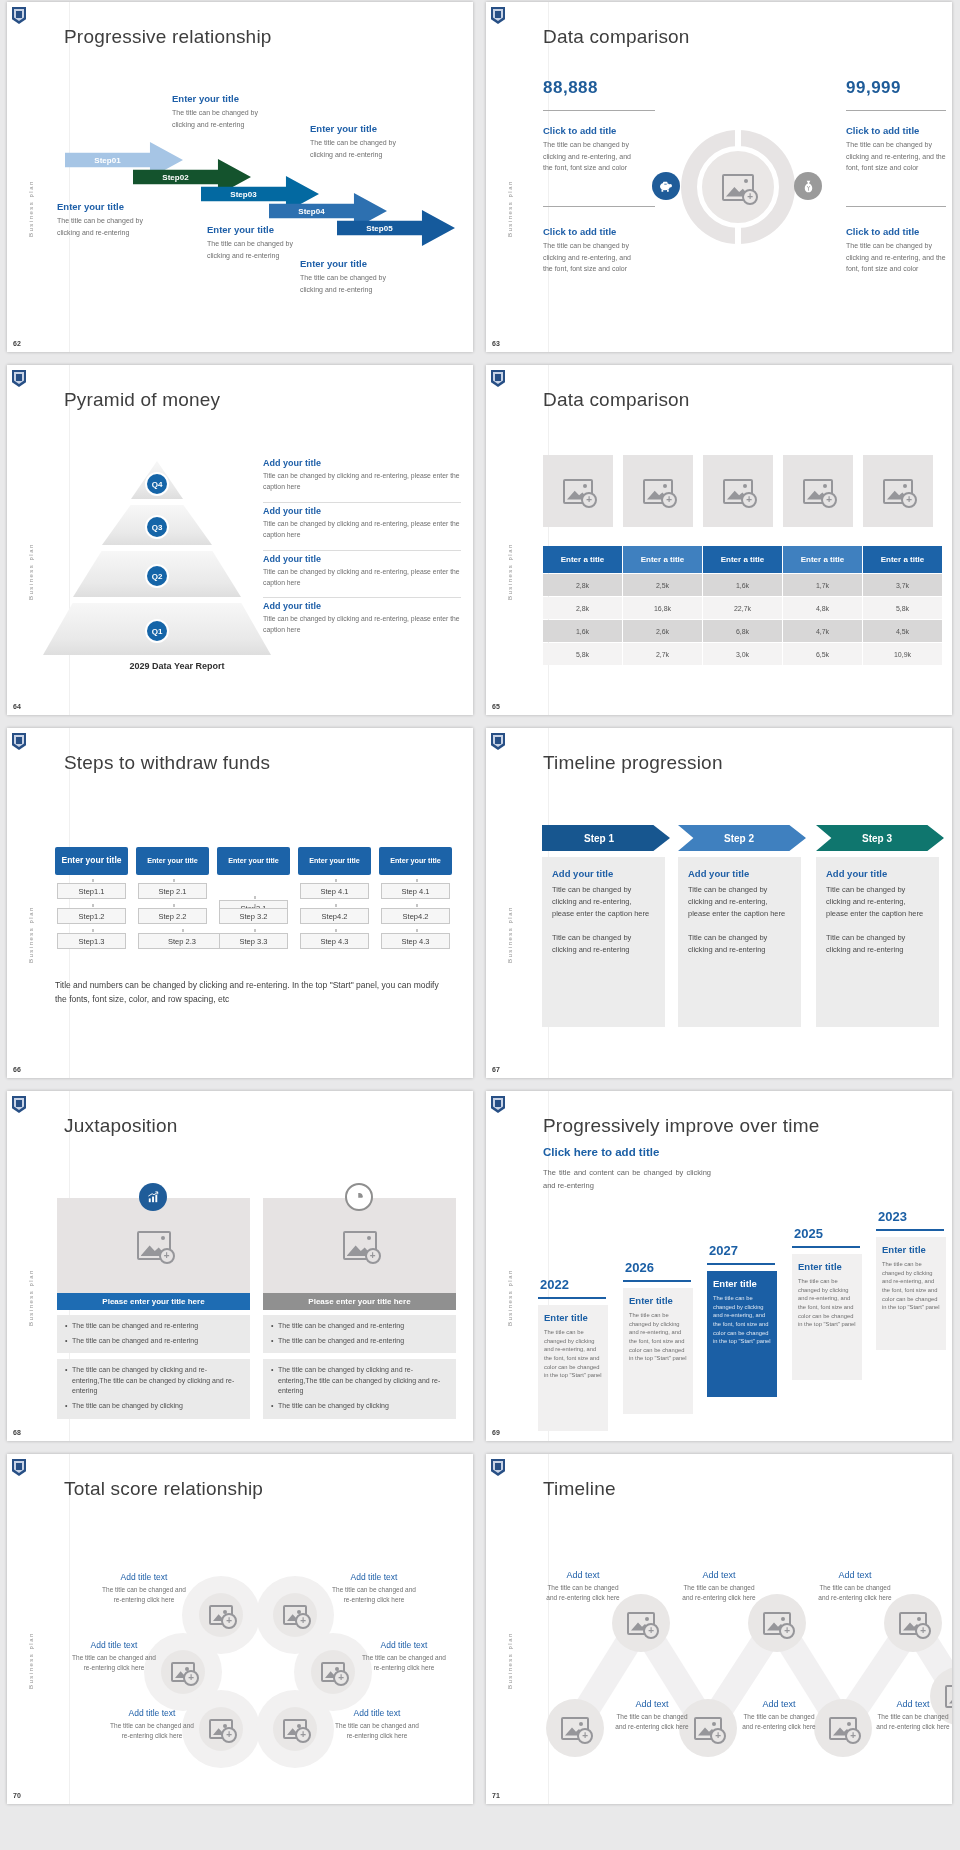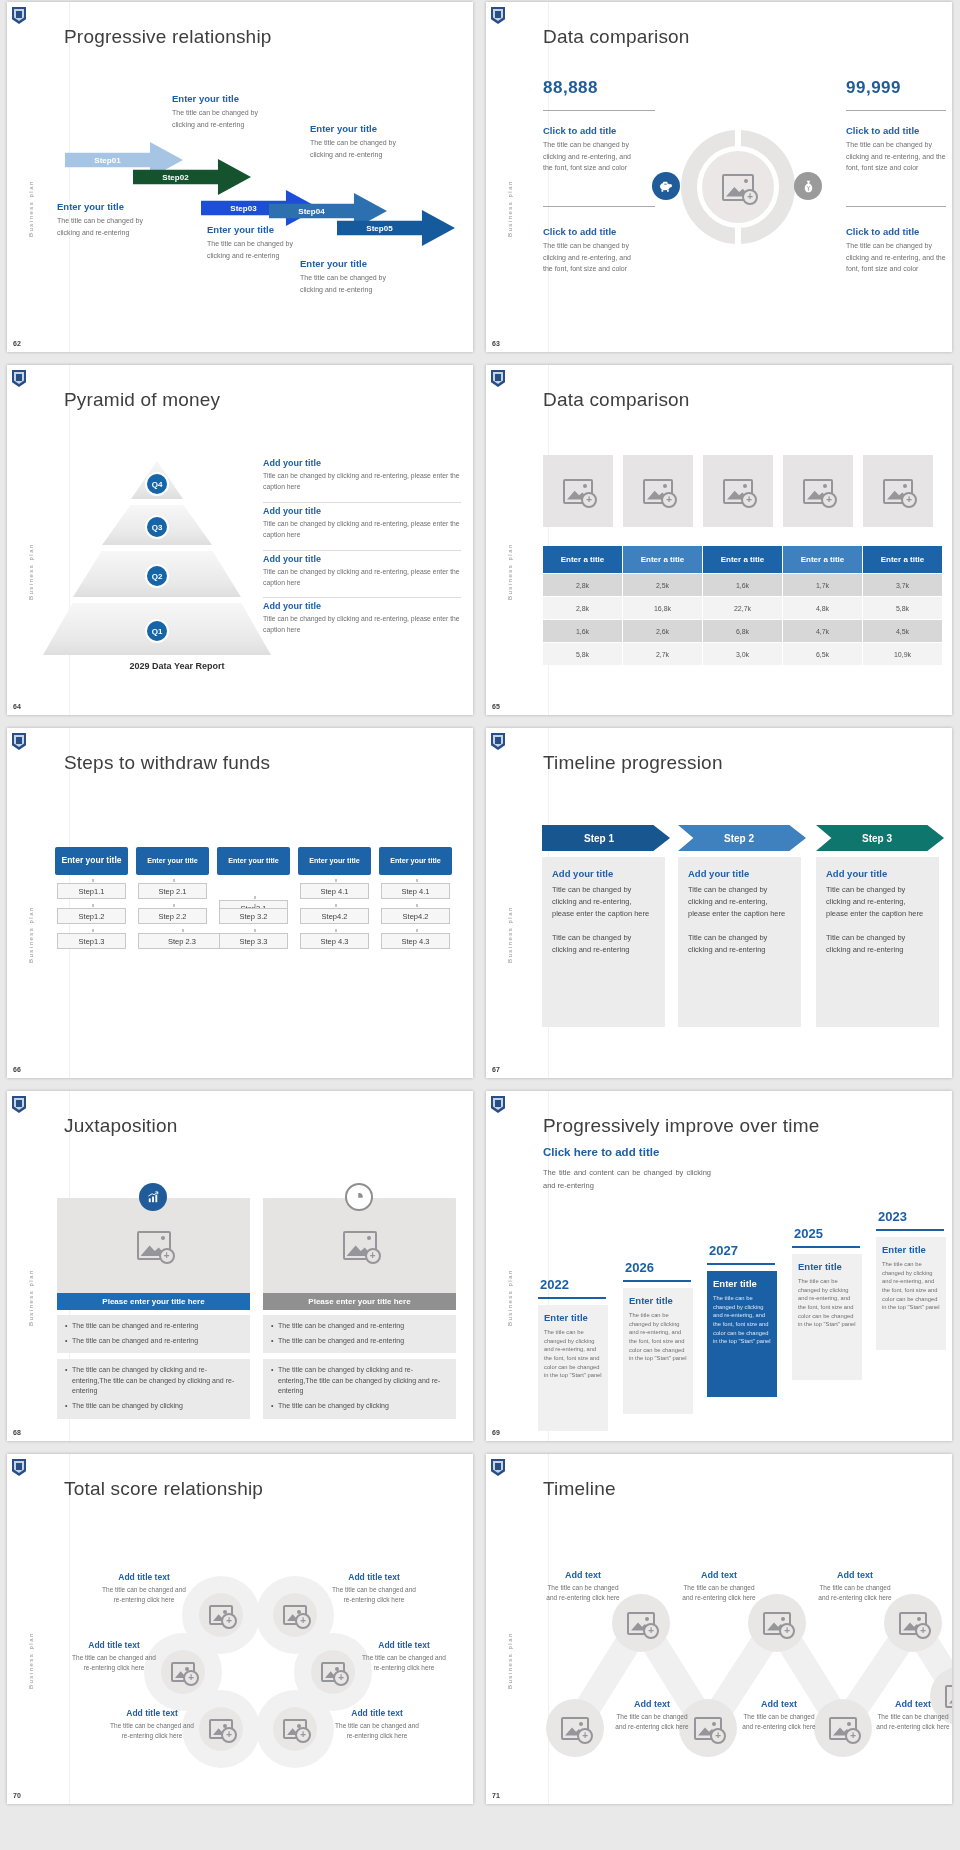--- a/index.html
+++ b/index.html
@@ -68,21 +68,21 @@
   .ybox{width:70px;background:#f1f0f0;padding:7px 6px;box-sizing:border-box;}
   .ybox .t{font-size:9.5px;font-weight:bold;color:#1b5fa5;margin-bottom:5px;}
   .ybox .b{font-size:5.8px;color:#6f6f6f;line-height:1.5;}
   .ybox.hi{background:#1b5fa5;}
   .ybox.hi .t{color:#fff;}
   .ybox.hi .b{color:#dce6f2;}
   
   .fcirc{border-radius:50%;background:#f2f1f1;}
   .icirc{border-radius:50%;background:#e9e7e6;display:flex;align-items:center;justify-content:center;}
   .lbl{text-align:center;}
-  .lbl .t{font-size:8.5px;font-weight:bold;color:#1e5fa8;}
+  .lbl .t{font-size:8.5px;font-weight:normal;color:#1e5fa8;}
   .lbl .b{font-size:6.5px;color:#6f6f6f;line-height:1.55;margin:3px auto 0;}
   .seg{height:26px;background:#f1f0f1;}
 </style>
 </head>
 <body>
 
 <div class="grid">
 
   <div class="slide">
     <div class="abs vline"></div>
@@ -92,21 +92,21 @@
         <div class="s3"></div>
       </div>
     <div class="abs vtext">Business plan</div>
     <div class="abs stitle">Progressive relationship</div>
     <div class="abs chev" style="left:58px;top:140px;width:118px;background:#a6c5e5;z-index:1">
         <span>Step01</span>
       </div>
     <div class="abs chev" style="left:126px;top:157px;width:118px;background:#14532d;z-index:2">
         <span>Step02</span>
       </div>
-    <div class="abs chev" style="left:194px;top:188px;width:118px;background:#1d4ed8;z-index:3">
+    <div class="abs chev" style="left:194px;top:174px;width:118px;background:#0369a1;z-index:3">
         <span>Step03</span>
       </div>
     <div class="abs chev" style="left:262px;top:191px;width:118px;background:#2d70b0;z-index:4">
         <span>Step04</span>
       </div>
     <div class="abs chev" style="left:330px;top:208px;width:118px;background:#155a9c;z-index:5">
         <span>Step05</span>
       </div>
     <div class="abs" style="left:165px;top:91px;width:112px">
       <div class="blk-t">Enter your title</div>
@@ -323,20 +323,21 @@
     <div class="abs s66h" style="left:291px;top:119px;width:73px;font-size:7.2px">Enter your title</div>
     <div class="abs s66c" style="left:293px;top:155px;width:69px">Step 4.1</div>
     <div class="abs s66c" style="left:293px;top:180px;width:69px">Step4.2</div>
     <div class="abs s66c" style="left:293px;top:205px;width:69px">Step 4.3</div>
 
     <div class="abs s66h" style="left:372px;top:119px;width:73px;font-size:7.2px">Enter your title</div>
     <div class="abs s66c" style="left:374px;top:155px;width:69px">Step 4.1</div>
     <div class="abs s66c" style="left:374px;top:180px;width:69px">Step4.2</div>
     <div class="abs s66c" style="left:374px;top:205px;width:69px">Step 4.3</div>
 
+    <div class="abs" style="left:48px;top:250px;width:390px;font-size:8.5px;line-height:1.7;color:#3d3d3d">Title and numbers can be changed by clicking and re-entering. In the top "Start" panel, you can modify the fonts, font size, color, and row spacing, etc</div>
     <div class="abs pagenum">66</div>
   </div>
 
   <div class="slide">
     <div class="abs vline"></div>
     <div class="abs logo">
         <div class="s1"></div>
         <div class="s2"></div>
         <div class="s3"></div>
       </div>

